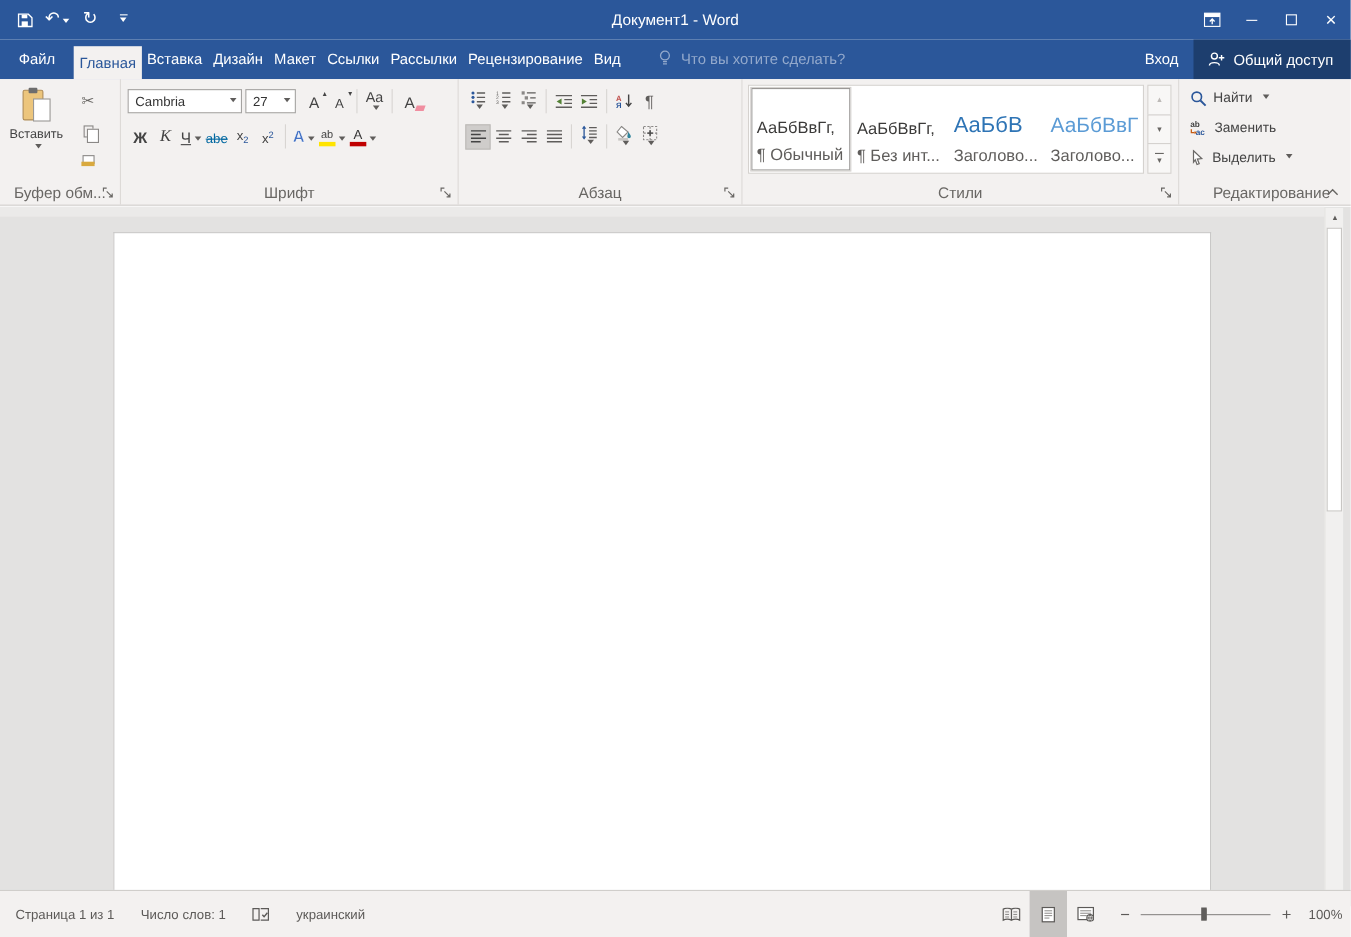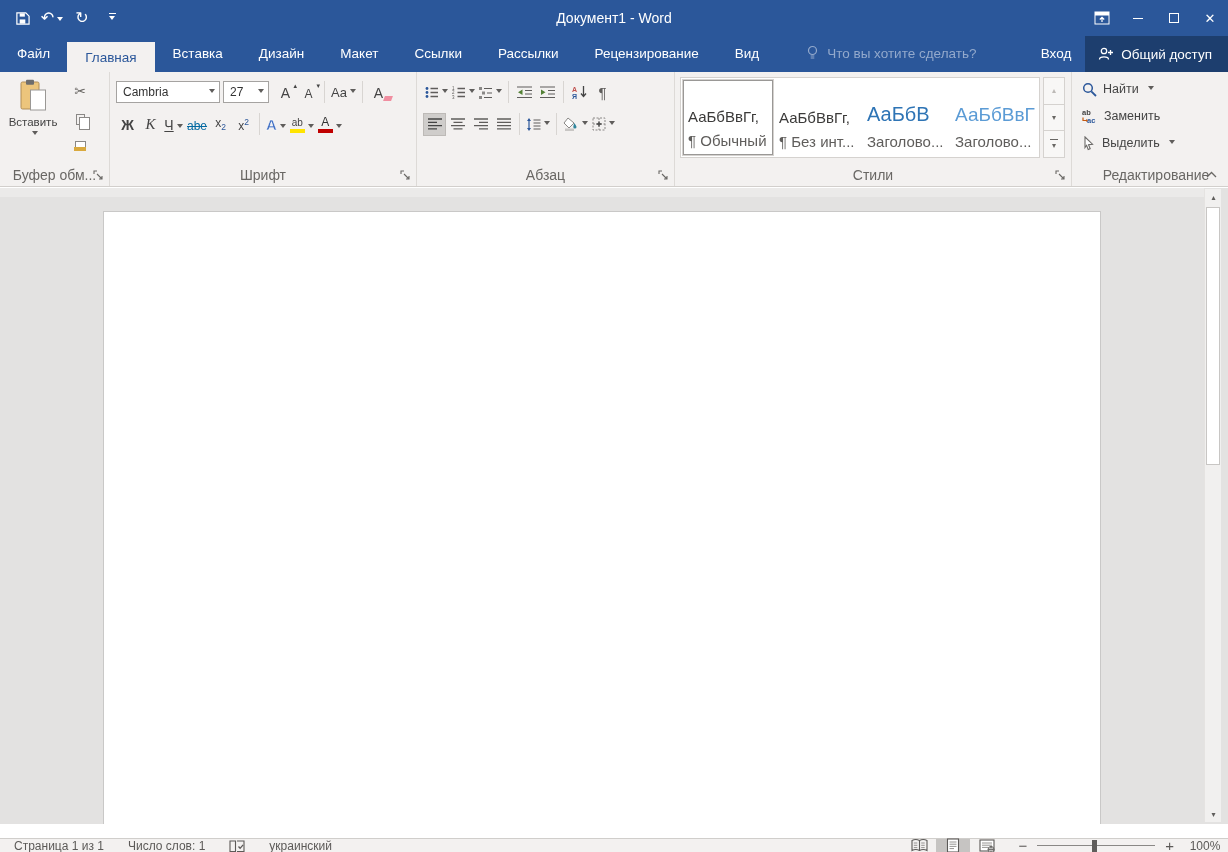--- a/index.html
+++ b/index.html
@@ -16,38 +16,38 @@
   .qmore { display:flex; flex-direction:column; align-items:center; }
   .qmore .bar { width:7px; height:1px; background:#fff; margin-bottom:2px; }
   .win-title { position:absolute; left:0; right:0; text-align:center; font-size:14px; color:#fff; pointer-events:none; }
   .wincontrols { margin-left:auto; display:flex; height:100%; z-index:2; }
   .winbtn { width:36px; height:36px; display:flex; align-items:center; justify-content:center; color:#fff; font-size:13px; }
   .min-glyph { width:10px; height:1px; background:#fff; }
   .max-glyph { width:10px; height:10px; border:1px solid #fff; }
 
   
   .tabbar { position:absolute; top:36px; left:0; right:0; height:36px; background:#2b579a; display:flex; align-items:stretch; color:#fff; font-size:13.5px; }
-  .tab { display:flex; align-items:center; padding:0 18px 2px; cursor:default; }
+  .tab { display:flex; align-items:center; padding:0 5px 2px; cursor:default; }
   .tab.file { padding:0 17px 2px; }
   .tab.active { background:#f3f1f0; color:#2b579a; padding-bottom:0; margin-top:6px; }
   .tellme { display:flex; align-items:center; gap:7px; color:#93a9cc; padding:0 14px 2px; margin-left:14px; }
   .signin { margin-left:auto; display:flex; align-items:center; padding:0 14px 2px; }
   .share-btn { background:#1d3e6e; display:flex; align-items:center; gap:7px; padding:0 16px 0 13px; }
 
   
   .ribbon { position:absolute; top:72px; left:0; right:0; height:115px; background:#f3f1f0; border-bottom:1px solid #d2cfcc; display:flex; }
   .rgroup { position:relative; height:100%; border-right:1px solid #dddad7; display:flex; flex-direction:column; flex:0 0 auto; }
   .gbody { flex:1; position:relative; }
   .glabel { height:22px; display:flex; align-items:center; justify-content:center; font-size:14px; color:#696764; position:relative; }
   .launcher { position:absolute; right:5px; bottom:5px; width:11px; height:11px; }
   .rrow { display:flex; align-items:center; height:26px; padding:0 6px; }
   .rrow.r1 { margin-top:7px; }
   .rrow.r2 { margin-top:6px; }
   .rbtn { display:flex; align-items:flex-end; justify-content:center; min-width:23px; height:23px; padding:0 2px 3px; color:#444; font-size:14px; cursor:default; position:relative; }
-  .rbtn.center { align-items:center; padding-bottom:0; }
+  .rbtn.center { align-items:center; padding-bottom:0;flex-direction:column; }
   .rbtn.sel { background:#cfcdcb; border:1px solid #bdbab7; }
   .vdiv { width:1px; height:22px; background:#d8d5d2; margin:0 4px; }
   .caret-s { width:0; height:0; border:3px solid transparent; border-top:4px solid #5f5d5b; margin-left:3px; margin-bottom:2px; }
   .caret-c { width:0; height:0; border:3px solid transparent; border-top:4px solid #5f5d5b; margin-left:3px; }
 
   
   .g-clipboard { width:110px; }
   .paste-btn { position:absolute; left:6px; top:7px; width:54px; height:85px; display:flex; flex-direction:column; align-items:center; justify-content:flex-start; font-size:11.5px; color:#444; }
   .paste-btn .lbl { margin-top:5px; }
   .clip-col { position:absolute; left:68px; top:7px; display:flex; flex-direction:column; gap:4px; }
@@ -107,21 +107,21 @@
   .docarea { position:absolute; top:188px; bottom:28px; left:0; right:0; background:#e3e2e1; }
   .ruler-strip { position:absolute; top:0; left:0; right:24px; height:9px; background:#ebeae9; }
   .page { position:absolute; left:103px; top:23px; width:998px; bottom:0; background:#fff; border:1px solid #c9c8c7; border-bottom:none; }
   .vscroll { position:absolute; right:7px; top:1px; bottom:2px; width:17px; background:#f1f0ef; border-left:1px solid #e5e3e1; }
   .scr-arrow { position:absolute; left:0; width:17px; height:16px; display:flex; align-items:center; justify-content:center; font-size:8px; color:#5f5d5b; }
   .scr-up { top:0; }
   .scr-dn { bottom:0; }
   .scr-thumb { position:absolute; left:1px; top:18px; width:14px; height:258px; background:#fff; border:1px solid #c8c6c4; }
 
   
-  .statusbar { position:absolute; left:0; right:0; bottom:0; height:14px; background:#f3f1f0; border-top:1px solid #d0cecb; display:flex; align-items:center; font-size:12px; color:#5c5a58; }
+  .statusbar { position:absolute; left:0; right:0; bottom:0; height:43px; background:#f3f1f0; border-top:1px solid #d0cecb; display:flex; align-items:center; font-size:12px; color:#5c5a58; }
   .sb-item { padding:0 12px; display:flex; align-items:center; gap:6px; cursor:default; }
   .sb-item.first { padding-left:14px; }
   .sb-right { margin-left:auto; display:flex; align-items:center; height:100%; }
   .viewbtn { width:34px; height:100%; display:flex; align-items:center; justify-content:center; }
   .viewbtn.sel { background:#c6c4c2; }
   .zoomctl { display:flex; align-items:center; margin:0 8px 0 14px; gap:10px; }
   .zoom-track { position:relative; width:118px; height:14px; display:flex; align-items:center; }
   .zoom-track .line { width:100%; height:1px; background:#8a8886; }
   .zoom-notch { position:absolute; left:50%; top:2px; width:1px; height:10px; background:#8a8886; }
   .zoom-thumb { position:absolute; left:55px; top:1px; width:5px; height:12px; background:#5f5d5b; }

